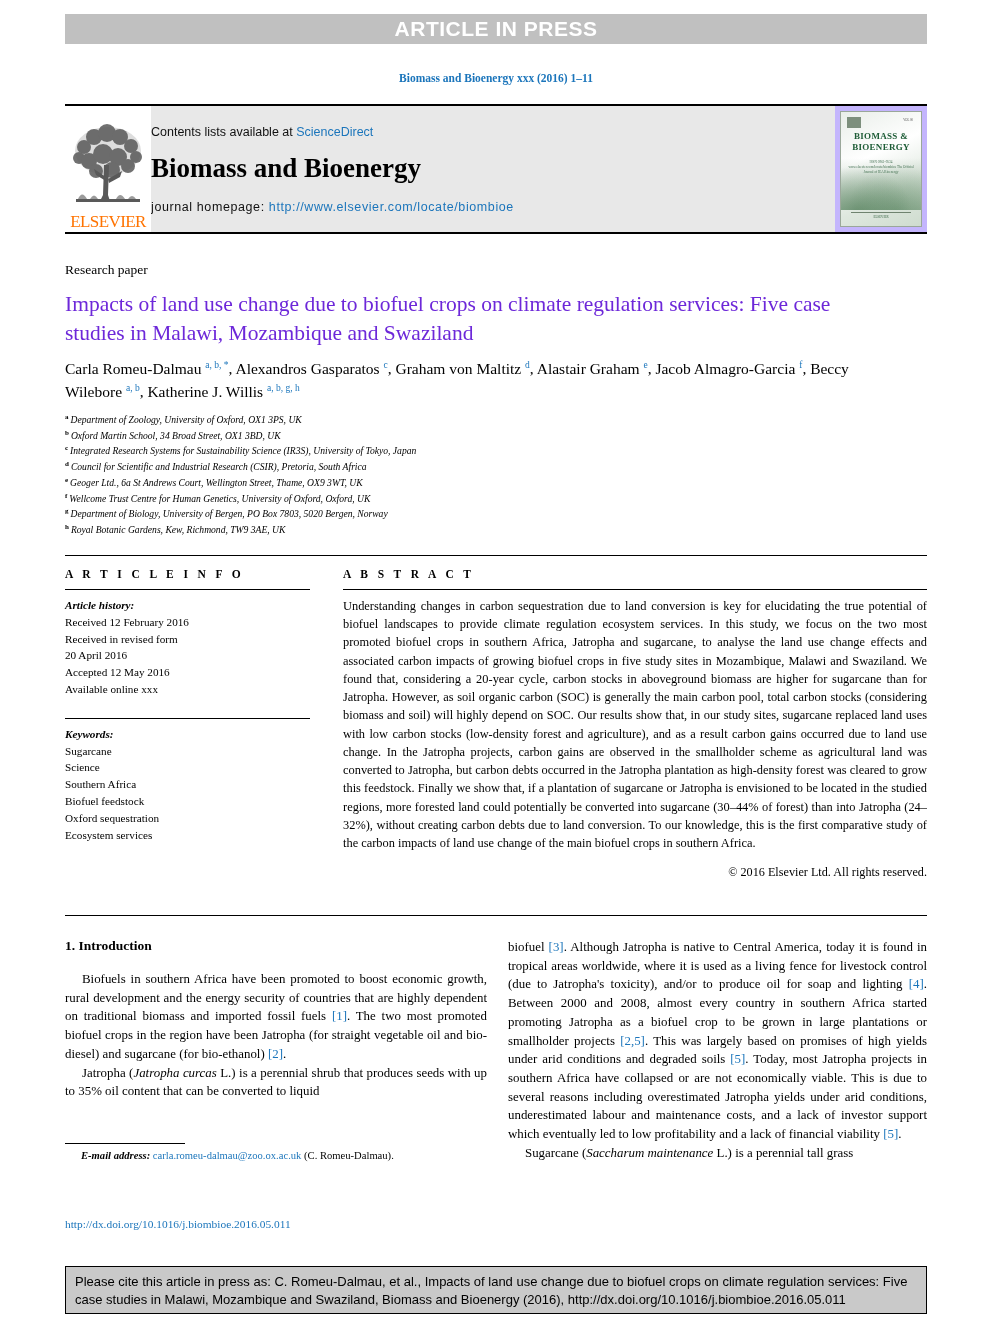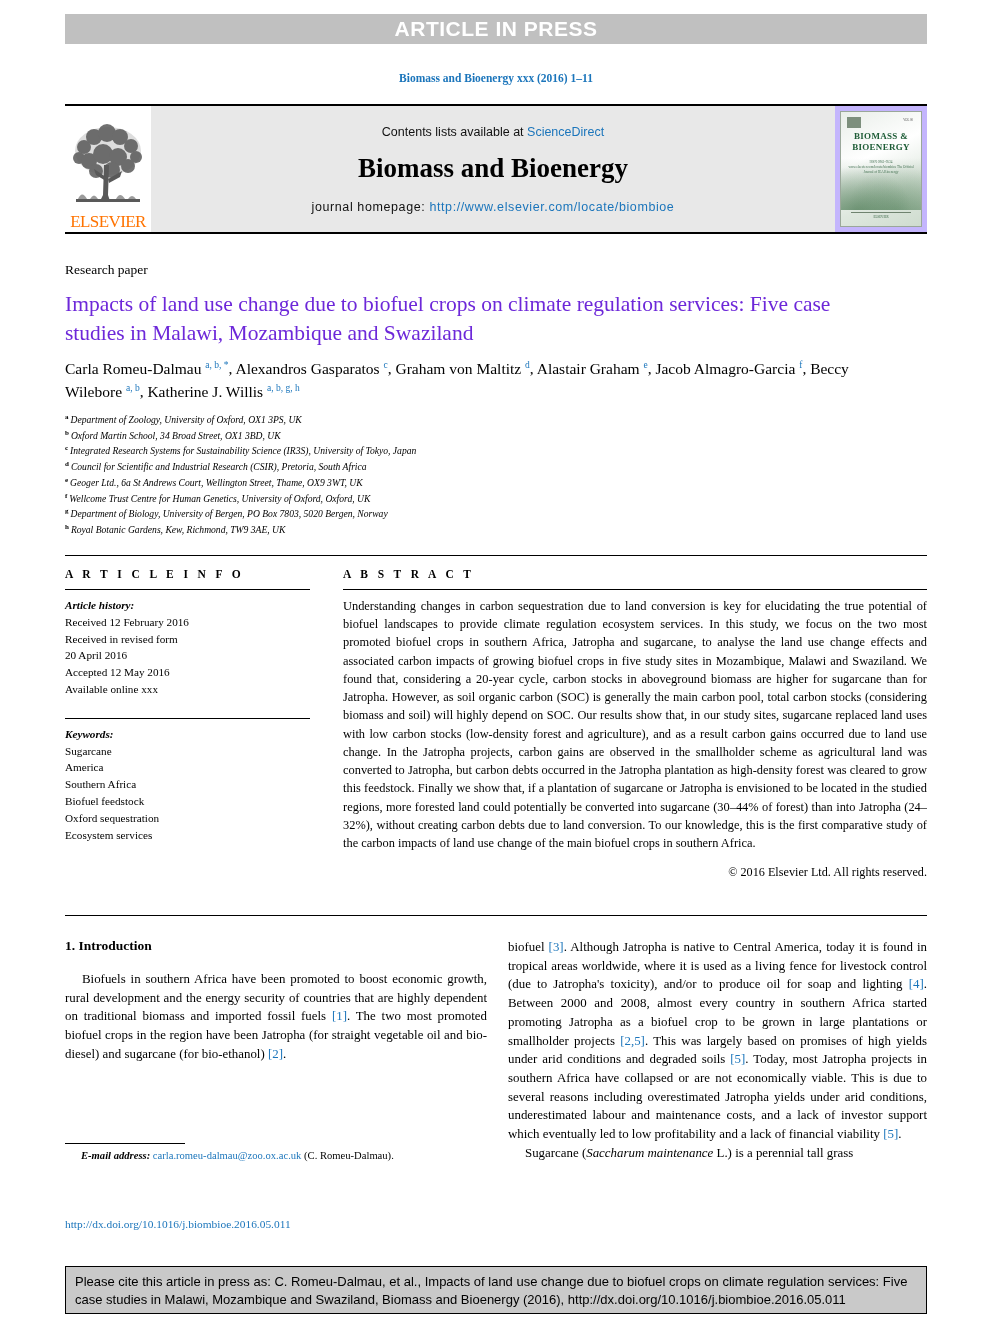--- a/index.html
+++ b/index.html
@@ -67,21 +67,21 @@
     font-family: "Liberation Serif", serif;
     font-size: 17px;
     letter-spacing: -0.6px;
     color: #ff7300;
     line-height: 1;
   }
   .masthead-center {
     flex: 1 1 auto;
     background: #e8e8e8;
     display: flex; flex-direction: column;
-    align-items: center; justify-content: center;
+    justify-content: center;
     padding: 14px 0;
   }
   .contents-line {
     font-family: "Liberation Sans", sans-serif;
     font-size: 12.5px;
     color: #111;
     margin-bottom: 14px;
   }
   .contents-line a, .sd-link { color: #1b75bb; text-decoration: none; }
   .journal-title-big {
@@ -370,21 +370,21 @@
           <div>20 April 2016</div>
           <div>Accepted 12 May 2016</div>
           <div>Available online xxx</div>
         </div>
     </div>
     <div class="info-body kw-block">
       <div class="rule"></div>
       <div class="lbl">Keywords:</div>
       <div id="keyword-items">
           <div>Sugarcane</div>
-          <div>America</div>
+          <div>Science</div>
           <div>Southern Africa</div>
           <div>Biofuel feedstock</div>
           <div>Oxford sequestration</div>
           <div>Ecosystem services</div>
         </div>
     </div>
   </div>
 
   <div class="abs-col">
     <div class="sec-head">A B S T R A C T</div>
@@ -392,20 +392,21 @@
     <div class="abs-text">Understanding changes in carbon sequestration due to land conversion is key for elucidating the true potential of biofuel landscapes to provide climate regulation ecosystem services. In this study, we focus on the two most promoted biofuel crops in southern Africa, Jatropha and sugarcane, to analyse the land use change effects and associated carbon impacts of growing biofuel crops in five study sites in Mozambique, Malawi and Swaziland. We found that, considering a 20-year cycle, carbon stocks in aboveground biomass are higher for sugarcane than for Jatropha. However, as soil organic carbon (SOC) is generally the main carbon pool, total carbon stocks (considering biomass and soil) will highly depend on SOC. Our results show that, in our study sites, sugarcane replaced land uses with low carbon stocks (low-density forest and agriculture), and as a result carbon gains occurred due to land use change. In the Jatropha projects, carbon gains are observed in the smallholder scheme as agricultural land was converted to Jatropha, but carbon debts occurred in the Jatropha plantation as high-density forest was cleared to grow this feedstock. Finally we show that, if a plantation of sugarcane or Jatropha is envisioned to be located in the studied regions, more forested land could potentially be converted into sugarcane (30–44% of forest) than into Jatropha (24–32%), without creating carbon debts due to land conversion. To our knowledge, this is the first comparative study of the carbon impacts of land use change of the main biofuel crops in southern Africa.</div>
     <div class="copyright">© 2016 Elsevier Ltd. All rights reserved.</div>
   </div>
 
   <div class="hr-main" style="top:915px;"></div>
 
   <div class="col-left">
     <div class="sec-title">1. Introduction</div>
     <div class="body-text">
       <p class="first"><span>Biofuels in southern Africa have been promoted to boost economic growth, rural development and the energy security of countries that are highly dependent on traditional biomass and imported fossil fuels </span><span class="cite">[1]</span><span>. The two most promoted biofuel crops in the region have been Jatropha (for straight vegetable oil and bio-diesel) and sugarcane (for bio-ethanol) </span><span class="cite">[2]</span><span>.</span></p>
+      <p><span>Jatropha (</span><i>Jatropha curcas</i><span> L.) is a perennial shrub that produces seeds with up to 35% oil content that can be converted to liquid</span></p>
     </div>
   </div>
 
   <div class="col-right">
     <div class="body-text">
       <p style="text-indent:0"><span>biofuel </span><span class="cite">[3]</span><span>. Although Jatropha is native to Central America, today it is found in tropical areas worldwide, where it is used as a living fence for livestock control (due to Jatropha's toxicity), and/or to produce oil for soap and lighting </span><span class="cite">[4]</span><span>. Between 2000 and 2008, almost every country in southern Africa started promoting Jatropha as a biofuel crop to be grown in large plantations or smallholder projects </span><span class="cite">[2,5]</span><span>. This was largely based on promises of high yields under arid conditions and degraded soils </span><span class="cite">[5]</span><span>. Today, most Jatropha projects in southern Africa have collapsed or are not economically viable. This is due to several reasons including overestimated Jatropha yields under arid conditions, underestimated labour and maintenance costs, and a lack of investor support which eventually led to low profitability and a lack of financial viability </span><span class="cite">[5]</span><span>.</span></p>
       <p><span>Sugarcane (</span><i>Saccharum maintenance</i><span> L.) is a perennial tall grass</span></p>
     </div>
   </div>
 

